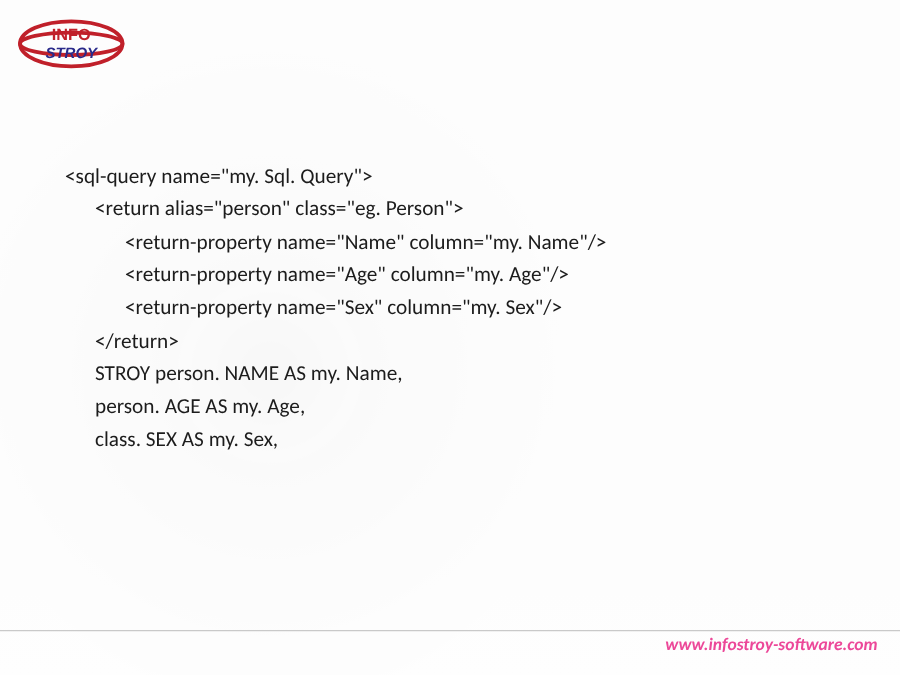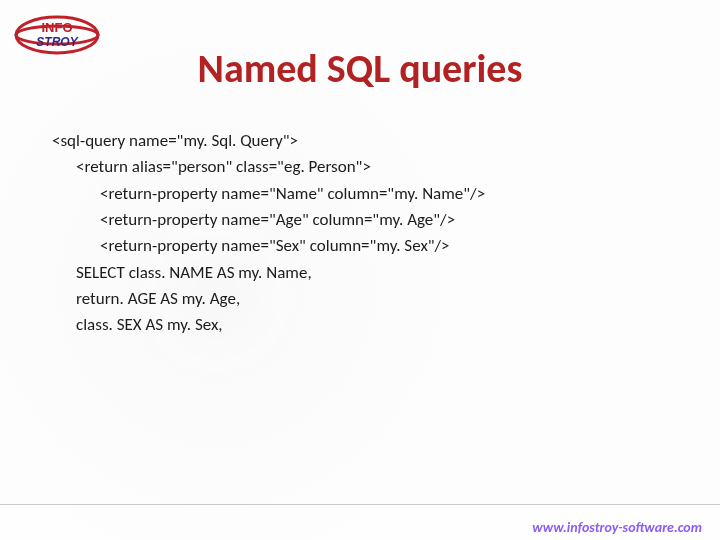--- a/index.html
+++ b/index.html
@@ -9,45 +9,45 @@
       radial-gradient(circle at 30% 55%, #ccc 0%, transparent 45%),
       linear-gradient(to bottom,#eee,#f6f6f6)}
   .logo{position:absolute;top:14px;left:14px}
   .logo svg{display:block}
   .title{position:absolute;top:44px;left:0;right:0;text-align:center;font-size:40px;font-weight:700;color:#b22222}
   .code{position:absolute;top:128px;left:52px;right:40px;font-family:Calibri,Arial,sans-serif;font-size:17px;line-height:1.55;color:#1c1c1c}
   .code div{white-space:pre}
   .i1{padding-left:24px}
   .i2{padding-left:48px}
   .hr{position:absolute;left:0;right:0;bottom:35px;height:1px;background:#c9c9c9}
-  .url{position:absolute;right:18px;bottom:4px;font-size:14px;font-style:italic;font-weight:700;color:#8b5cf6}
+  .url{position:absolute;right:18px;bottom:16px;font-size:14px;font-style:italic;font-weight:700;color:#ec4899}
 </style>
 </head>
 <body>
 
 <div class="slide">
   <div class="bg"></div>
 
   <div class="logo">
     <svg width="86" height="42" viewBox="0 0 86 42">
       <ellipse cx="43" cy="21" rx="41" ry="18" fill="none" stroke="#c0202a" stroke-width="3"></ellipse>
       <ellipse cx="43" cy="21" rx="41" ry="9" fill="none" stroke="#c0202a" stroke-width="3"></ellipse>
       <text x="43" y="18" text-anchor="middle" font-family="Arial" font-weight="900" font-size="13" fill="#c0202a">INFO</text>
       <text x="43" y="32" text-anchor="middle" font-family="Arial" font-weight="900" font-style="italic" font-size="12" fill="#2a2a8a">STROY</text>
     </svg>
   </div>
 
-  <div class="title">Named SQL queries</div>
 
   <div class="code">
     <div>&lt;sql-query name="my. Sql. Query"&gt;</div>
     <div class="i1">&lt;return alias="person" class="eg. Person"&gt;</div>
     <div class="i2">&lt;return-property name="Name" column="my. Name"/&gt;</div>
     <div class="i2">&lt;return-property name="Age" column="my. Age"/&gt;</div>
     <div class="i2">&lt;return-property name="Sex" column="my. Sex"/&gt;</div>
-    <div class="i1">SELECT class. NAME AS my. Name,</div>
-    <div class="i1">return. AGE AS my. Age,</div>
+    <div class="i1">&lt;/return&gt;</div>
+    <div class="i1">STROY person. NAME AS my. Name,</div>
+    <div class="i1">person. AGE AS my. Age,</div>
     <div class="i1">class. SEX AS my. Sex,</div>
   </div>
 
   <div class="hr"></div>
   <div class="url">www.infostroy-software.com</div>
 </div>
 
 </body></html>

